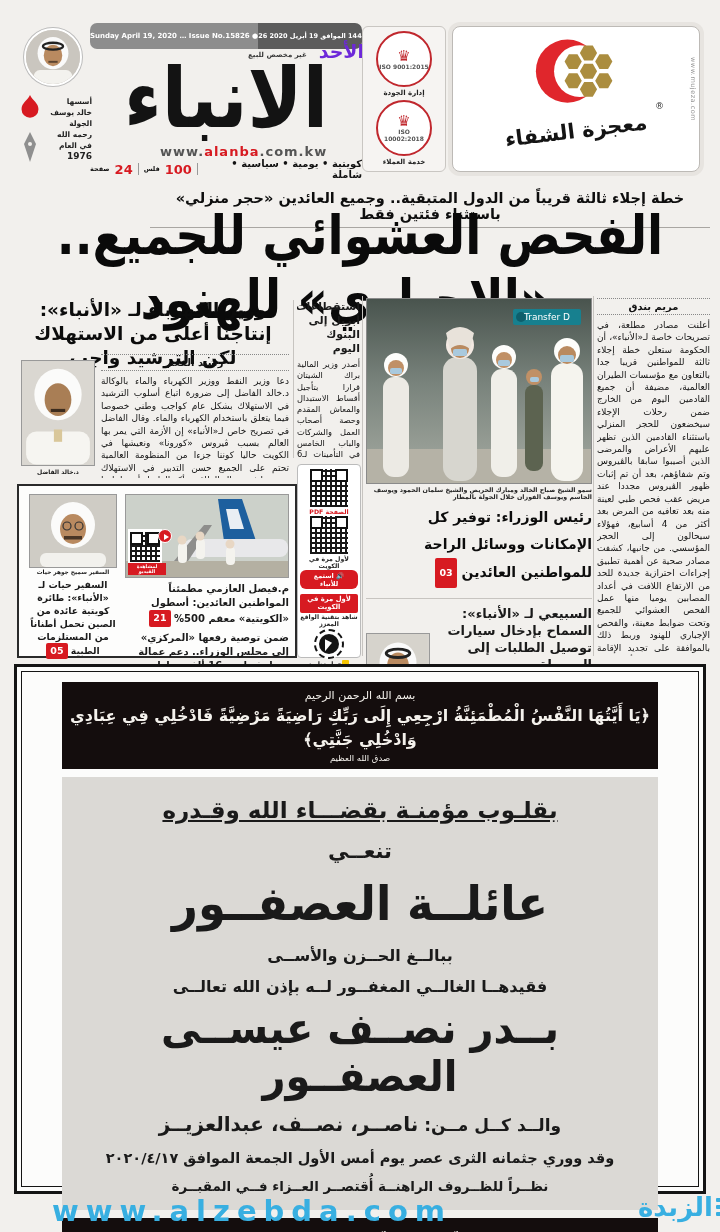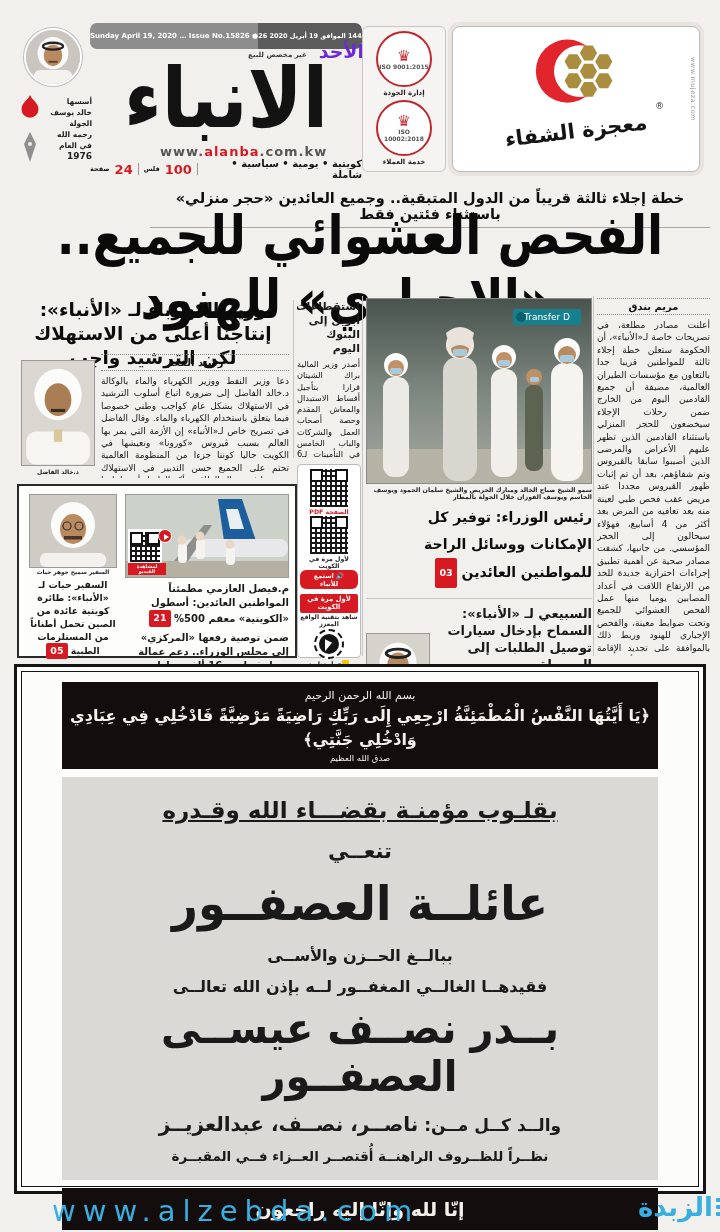--- a/index.html
+++ b/index.html
@@ -159,21 +159,21 @@
   .ob-l5 { font-size:17px; font-weight:900; margin-top:14px; }
   .ob-l5 .sons { font-size:20px; }
   .ob-l6 { font-size:14.5px; font-weight:900; margin-top:14px; }
   .ob-l7 { font-size:13.5px; font-weight:900; margin-top:12px; }
   .obit-banner2 { background:#140d0d; color:#f4f1ec; text-align:center; padding:10px 0; margin-top:8px;
     font-size:19px; font-weight:bold; }
 
   
   .wm-url { position:absolute; left:52px; top:1194px; direction:ltr; color:#3badе0; }
   .wm-url, .wm-url * { color:#38afe1; }
-  .wm-url { font-size:29px; font-weight:normal; letter-spacing:7px; }
+  .wm-url { font-size:29px; font-weight:bold; letter-spacing:7px; }
   .wm-brand { position:absolute; left:638px; top:1192px; color:#38afe1; font-weight:900; font-size:26px;
     display:flex; align-items:center; gap:3px; }
   .wm-bars { display:inline-flex; flex-direction:column; gap:3px; }
   .wm-bars i { width:15px; height:4px; background:#38afe1; border-radius:1px; }
 </style>
 </head>
 <body>
 
 <div id="page">
 
@@ -452,20 +452,21 @@
         <div class="ob-l1">بقلـوب مؤمنـة بقضـــاء الله وقـدره</div>
         <div class="ob-l2">تنعــي</div>
         <div class="ob-family">عائلــة العصفــور</div>
         <div class="ob-l3">ببالــغ الحــزن والأســى</div>
         <div class="ob-l4">فقيدهــا الغالــي المغفــور لــه بإذن الله تعالــى</div>
         <div class="ob-name">بــدر نصــف عيســى العصفــور</div>
         <div class="ob-l5">
           <span>والــد كــل مــن:</span>
           <span class="sons">ناصــر، نصــف، عبدالعزيــز</span>
         </div>
+        <div class="ob-l6">وقد ووري جثمانه الثرى عصر يوم أمس الأول الجمعة الموافق ٢٠٢٠/٤/١٧</div>
         <div class="ob-l7">نظــراً للظــروف الراهنــة أُقتصــر العــزاء فــي المقبــرة</div>
       </div>
       <div class="obit-banner2">إنّا لله وإنّا إليه راجعون</div>
     </div>
   </div>
 
   <div class="wm-url">www.alzebda.com</div>
   <div class="wm-brand">
     <span class="wm-bars">
         <i></i>

